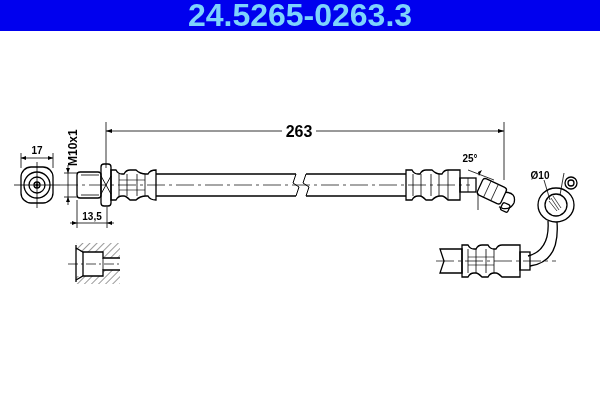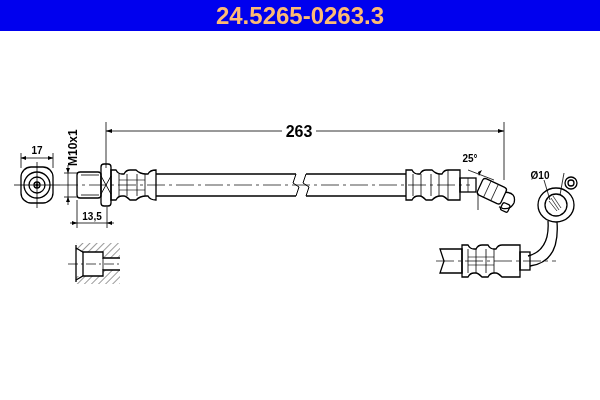--- a/index.html
+++ b/index.html
@@ -1,17 +1,17 @@
 <!DOCTYPE html>
 <html><head>
 <meta charset="utf-8">
 <style>
   html, body { margin: 0; padding: 0; }
   body { width: 600px; height: 400px; background: #ffffff; overflow: hidden; position: relative; font-family: "Liberation Sans", sans-serif; }
-  .header { position: absolute; left: 0; top: 0; width: 600px; height: 31px; background: #0000ee; color: #fdba74; display: flex; justify-content: center; align-items: center; gap: 30px; font-weight: bold; font-size: 24px; letter-spacing: 0px; }
+  .header { position: absolute; left: 0; top: 0; width: 600px; height: 31px; background: #0000ee; color: #7dd3fc; display: flex; justify-content: center; align-items: center; gap: 30px; font-weight: bold; font-size: 32px; letter-spacing: 0px; }
   .header span { display: inline-block; }
   svg { position: absolute; left: 0; top: 0; }
   .lbl { font-family: "Liberation Sans", sans-serif; font-weight: bold; fill: #000; }
 </style>
 </head>
 <body>
 
 <div class="header">
   <span>24.5265-0263.3</span>
 </div>

